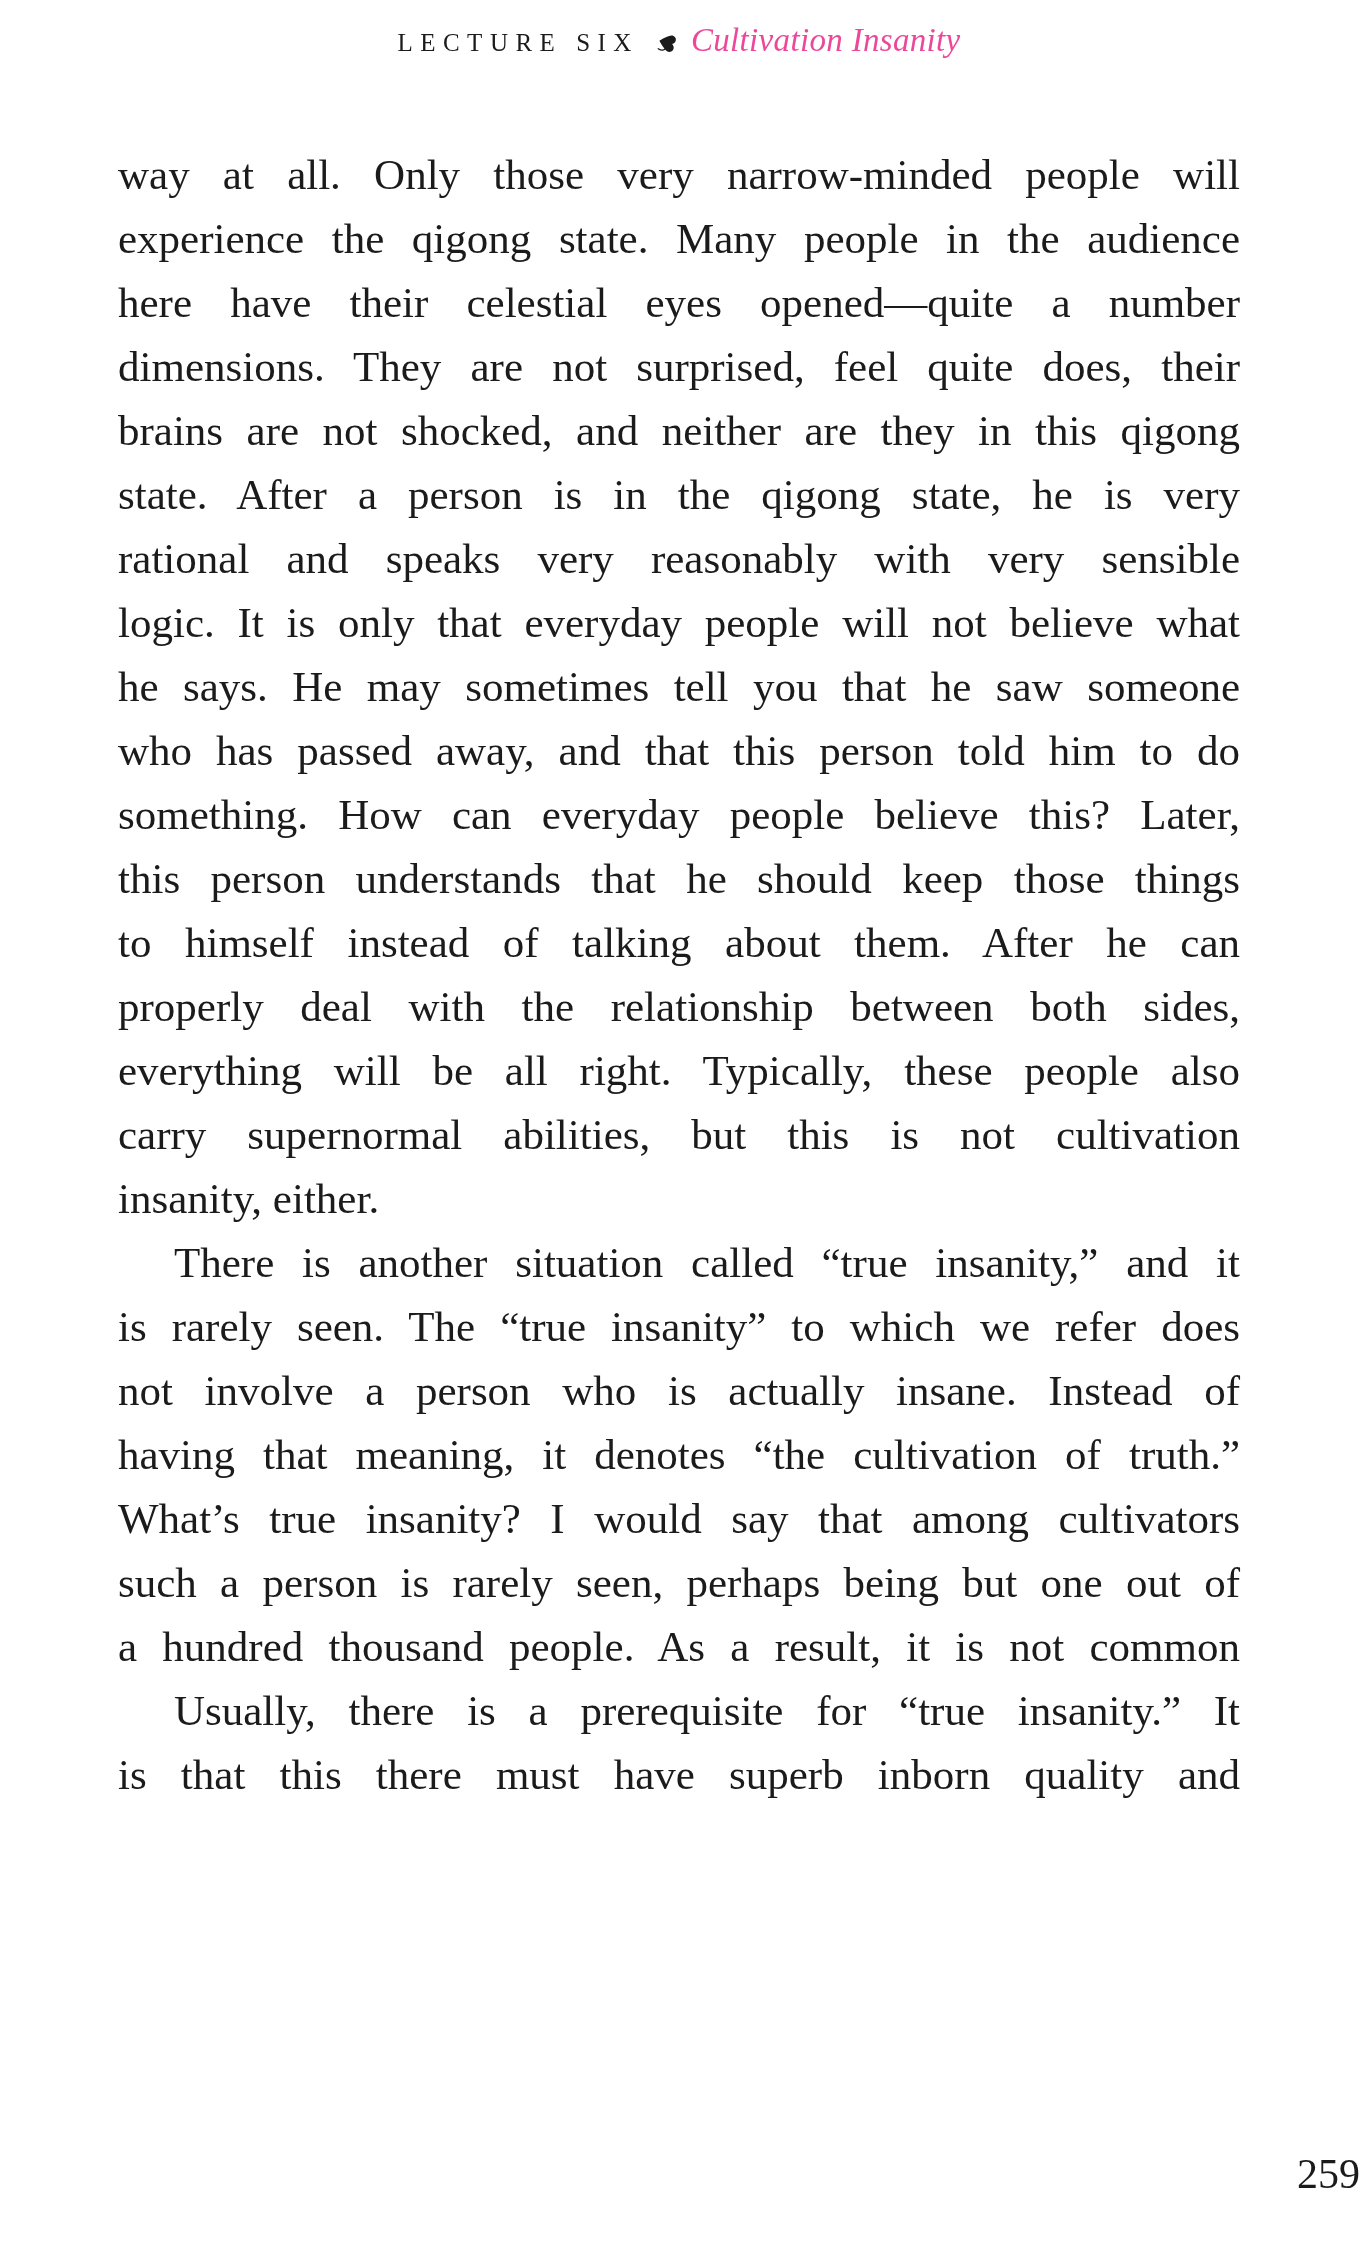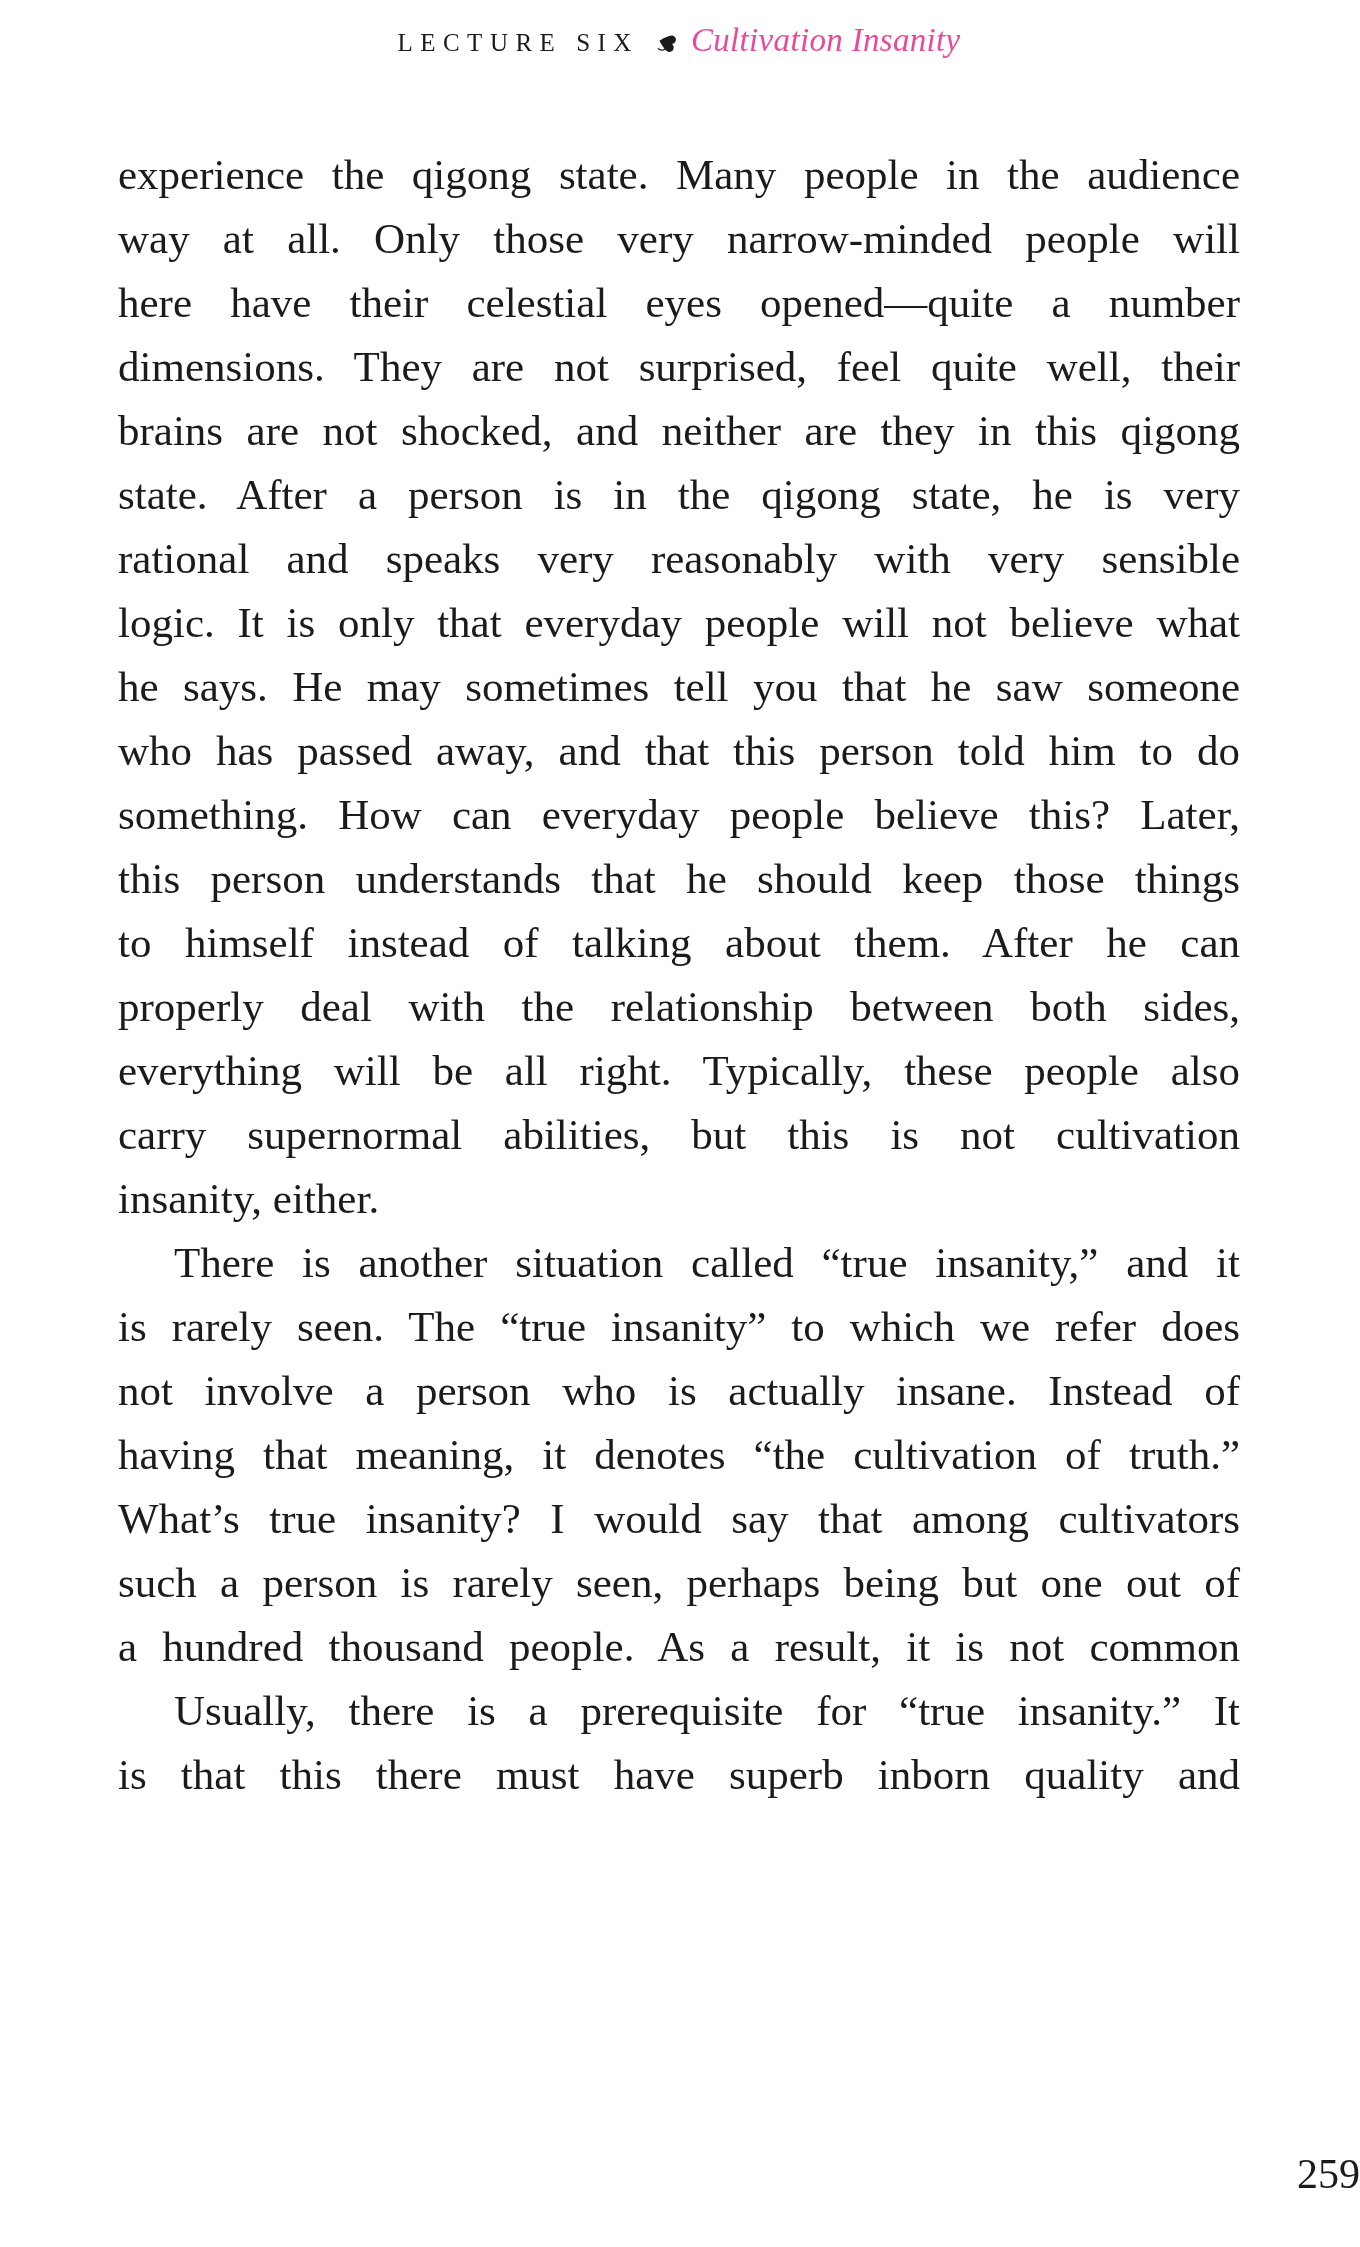--- a/index.html
+++ b/index.html
@@ -69,24 +69,24 @@
   <span class="lecture-label">LECTURE SIX</span><span class="header-ornament"><svg width="26" height="26" viewBox="0 0 32 32" aria-hidden="true">
       <g transform="rotate(105 16 16)">
         <path d="M16 27 C 8 19, 3.5 14, 6.8 9.5 C 9.5 6, 14.5 7.5, 16 11 C 17.5 7.5, 22.5 6, 25.2 9.5 C 28.5 14, 24 19, 16 27 Z" fill="#1b1b1b"></path>
       </g>
       <path d="M4 23 C 7.5 25.5, 10 25.5, 12.5 23.5" stroke="#1b1b1b" stroke-width="1.6" fill="none" stroke-linecap="round"></path>
     </svg></span><span class="chapter-title">Cultivation Insanity</span>
 </div>
 
 <div class="body-text">
     <div class="paragraph">
+      <div class="line">way at all. Only those very narrow-minded people will</div>
       <div class="line">experience the qigong state. Many people in the audience</div>
-      <div class="line">way at all. Only those very narrow-minded people will</div>
       <div class="line">here have their celestial eyes opened—quite a number</div>
-      <div class="line">dimensions. They are not surprised, feel quite well, their</div>
+      <div class="line">dimensions. They are not surprised, feel quite does, their</div>
       <div class="line">brains are not shocked, and neither are they in this qigong</div>
       <div class="line">state. After a person is in the qigong state, he is very</div>
       <div class="line">rational and speaks very reasonably with very sensible</div>
       <div class="line">logic. It is only that everyday people will not believe what</div>
       <div class="line">he says. He may sometimes tell you that he saw someone</div>
       <div class="line">who has passed away, and that this person told him to do</div>
       <div class="line">something. How can everyday people believe this? Later,</div>
       <div class="line">this person understands that he should keep those things</div>
       <div class="line">to himself instead of talking about them. After he can</div>
       <div class="line">properly deal with the relationship between both sides,</div>

